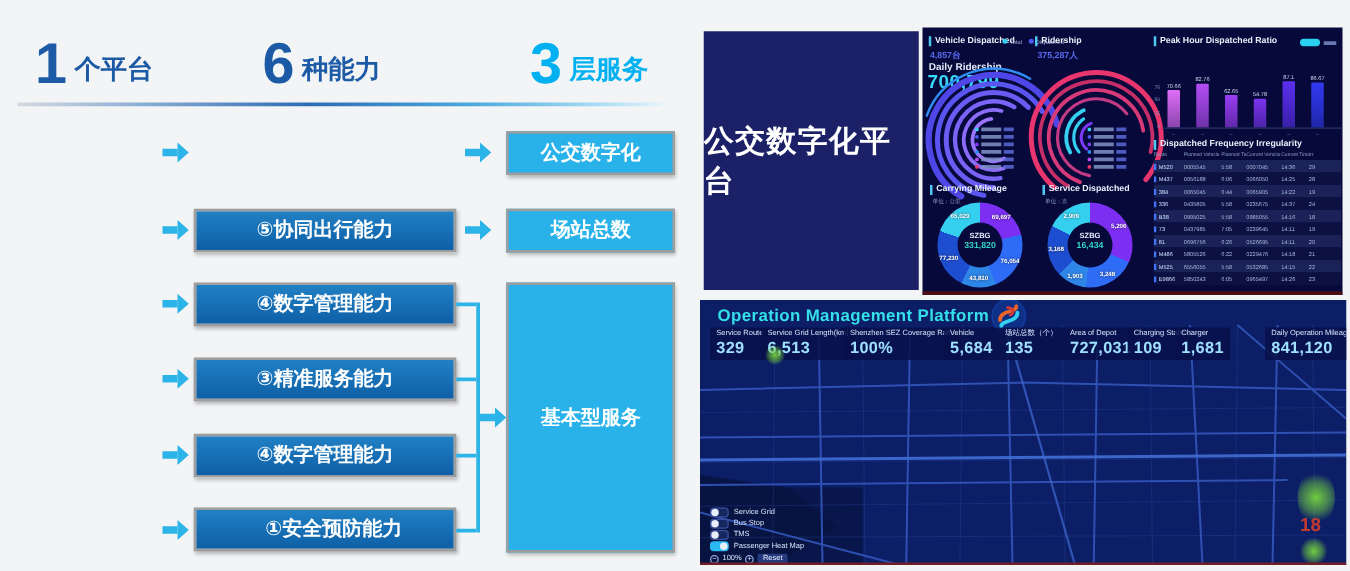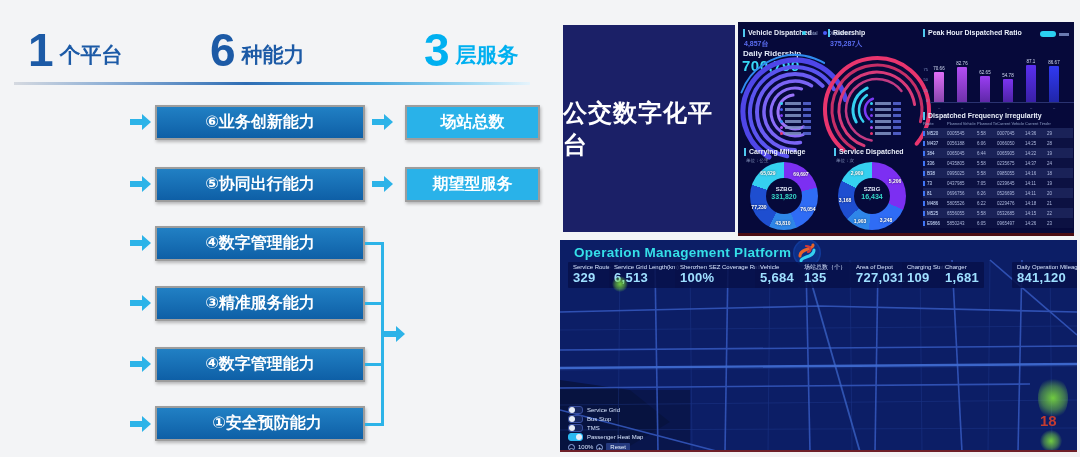--- a/index.html
+++ b/index.html
@@ -111,44 +111,44 @@
     <span class="num">6</span>
     <span class="lbl">种能力</span>
   </div>
   <div class="hdr c3" style="left:424px;top:32px;">
     <span class="num">3</span>
     <span class="lbl">层服务</span>
   </div>
   <div class="divider"></div>
 
 
-  <div class="cap-box" style="top:105px;">
-      <span>⑥业务创新能力</span>
-    </div>
   <div class="cap-box" style="top:167px;">
       <span>⑤协同出行能力</span>
     </div>
   <div class="cap-box" style="top:226px;">
       <span>④数字管理能力</span>
     </div>
   <div class="cap-box" style="top:286px;text-align:right;">
       <span>③精准服务能力</span>
     </div>
   <div class="cap-box" style="top:347px;">
       <span>④数字管理能力</span>
     </div>
   <div class="cap-box" style="top:406px;padding-left:14px;">
       <span>①安全预防能力</span>
     </div>
 
   <div class="svc-box" style="top:105px;">
+      <span>公交数字化</span>
+    </div>
+  <div class="svc-box" style="top:167px;">
       <span>场站总数</span>
     </div>
-  <div class="svc-box" style="top:167px;">
-      <span>期望型服务</span>
+  <div class="svc-box big" style="top:226px;">
+      <span>基本型服务</span>
     </div>
 
   <div class="arrow" style="left:130px;top:119px;"></div>
   <div class="arrow" style="left:130px;top:181px;"></div>
   <div class="arrow" style="left:130px;top:240px;"></div>
   <div class="arrow" style="left:130px;top:300px;"></div>
   <div class="arrow" style="left:130px;top:361px;"></div>
   <div class="arrow" style="left:130px;top:421px;"></div>
   <div class="arrow" style="left:372px;top:119px;"></div>
   <div class="arrow" style="left:372px;top:181px;"></div>

